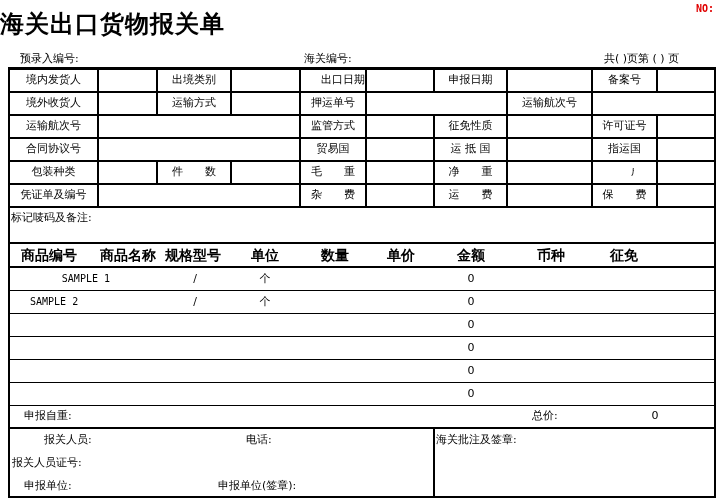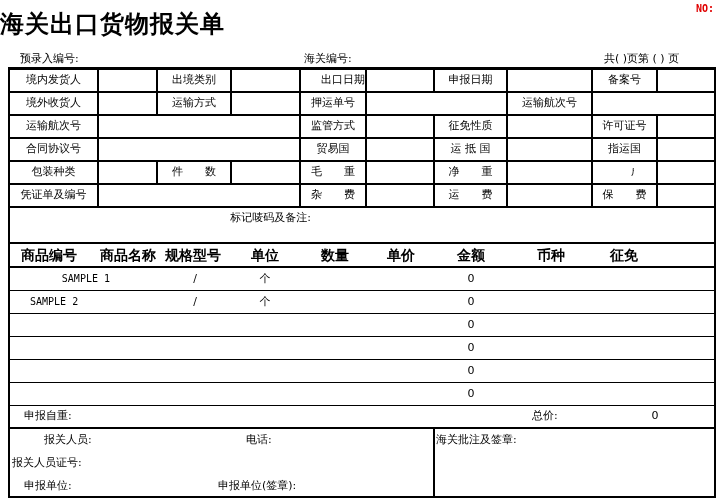--- a/index.html
+++ b/index.html
@@ -119,21 +119,21 @@
 
   <div class="cell" style="left:10px; width:87px; top:184px;">凭证单及编号</div>
   <div class="cell" style="left:99px; width:200px; top:184px; height:22px;"></div>
   <div class="cell" style="left:301px; width:64px; top:184px;">杂　　费</div>
   <div class="cell" style="left:367px; width:66px; top:184px; height:22px;"></div>
   <div class="cell" style="left:435px; width:71px; top:184px;">运　　费</div>
   <div class="cell" style="left:508px; width:83px; top:184px; height:22px;"></div>
   <div class="cell" style="left:593px; width:63px; top:184px;">保　　费</div>
   <div class="cell" style="left:658px; width:56px; top:184px; height:22px;"></div>
 
-  <div class="cell left" style="left:11px; width:300px; top:206px; line-height:24px;text-align:right;">标记唛码及备注:</div>
+  <div class="cell left" style="left:11px; width:300px; top:206px; line-height:24px;">标记唛码及备注:</div>
   <div class="cell" style="left:10px; width:704px; top:224px; height:18px;"></div>
 
   <div>
     <div>
       <div class="cell colhead" style="left:18px; width:62px; top:244px;">商品编号</div>
       <div class="cell colhead" style="left:96px; width:64px; top:244px;">商品名称</div>
       <div class="cell colhead" style="left:162px; width:62px; top:244px;">规格型号</div>
       <div class="cell colhead" style="left:240px; width:50px; top:244px;">单位</div>
       <div class="cell colhead" style="left:305px; width:60px; top:244px;">数量</div>
       <div class="cell colhead" style="left:375px; width:52px; top:244px;">单价</div>

